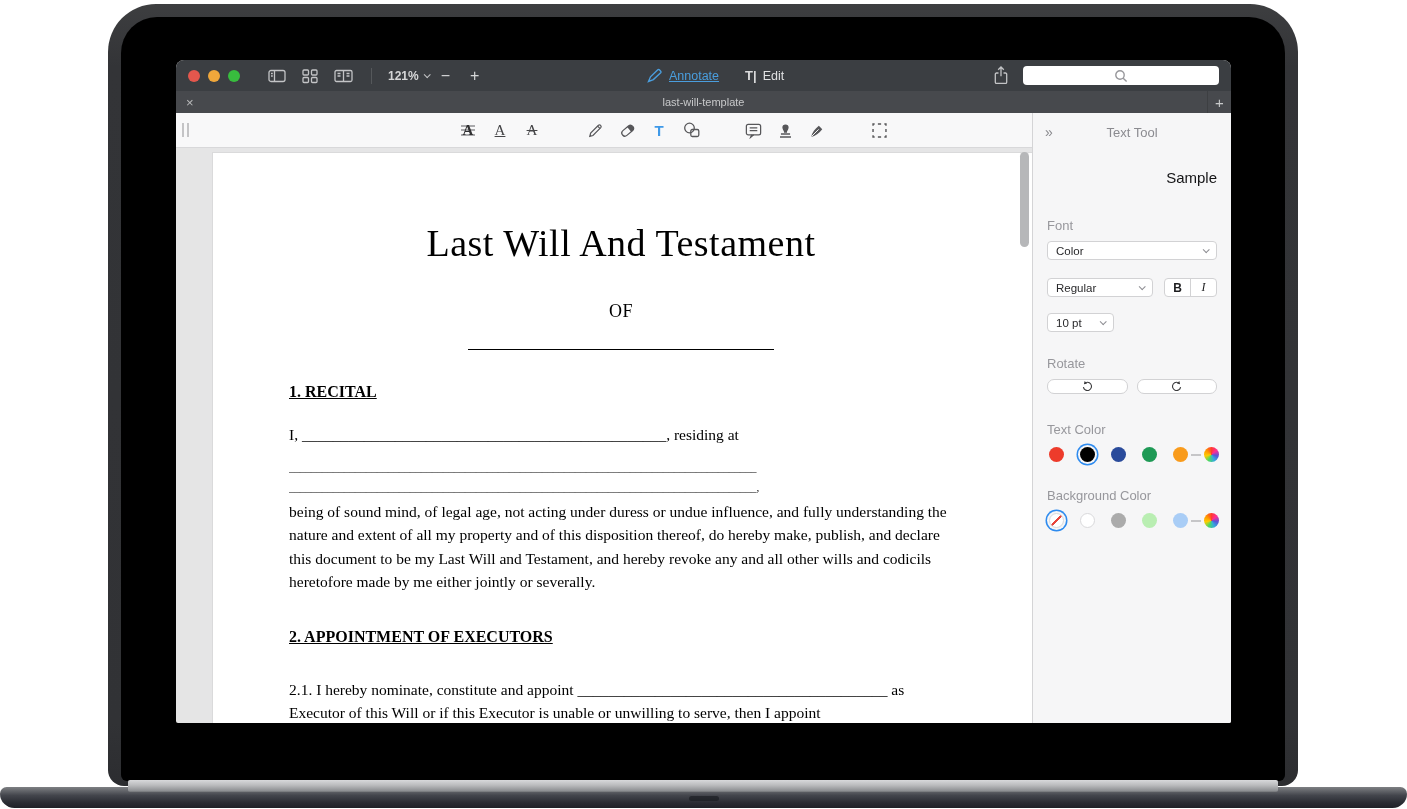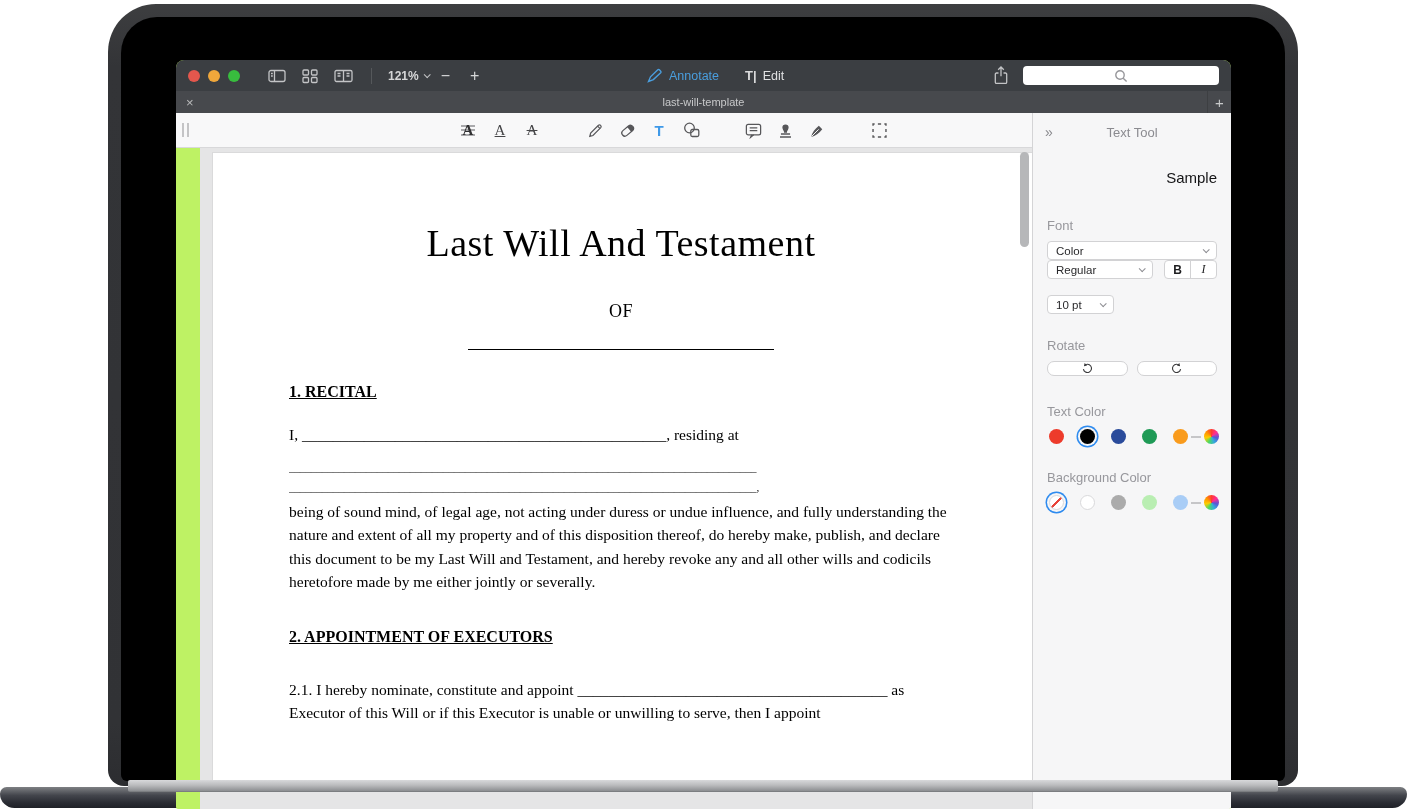--- a/index.html
+++ b/index.html
@@ -17,39 +17,39 @@
   .hinge { position:absolute; left:128px; top:780px; width:1150px; height:12px; z-index:3;
            background:linear-gradient(180deg,#d8d9db,#b9babc 45%,#8d8f92 90%,#6f7174);
            border-radius:2px; }
   .base { position:absolute; left:0; top:787px; width:1407px; height:21px; z-index:2;
           background:linear-gradient(180deg,#7e8083,#43454c 40%,#2a2c33 75%,#1f2127);
           border-radius:12px 12px 26px 26px; }
   .base-notch { position:absolute; left:50%; top:9px; width:30px; height:5px; margin-left:-15px;
                 background:#191b20; opacity:.65; border-radius:3px; }
 
   
-  .app { position:absolute; left:176px; top:60px; width:1055px; height:749px; z-index:3;
-         border-radius:8px 8px 2px 2px; overflow:hidden; background:#bef264;
+  .app { position:absolute; left:176px; top:60px; width:1055px; height:663px; z-index:3;
+         border-radius:8px 8px 2px 2px; overflow:hidden; background:#e5e5e5;
          display:flex; flex-direction:column; }
 
   
   .toolbar { position:relative; height:31px; flex:0 0 31px; background:#3b3e42;
              display:flex; align-items:center; padding:0 12px; }
   .tl { width:12px; height:12px; border-radius:50%; margin-right:8px; }
   .tl.red{ background:#e4574d; } .tl.yel{ background:#f0a73b; } .tl.grn{ background:#38bd3e; }
   .view-icons { display:flex; align-items:center; gap:16px; margin-left:20px; }
   .tb-sep { width:1px; height:16px; background:#55585b; margin-left:18px; }
   .zoom-group { display:flex; align-items:center; margin-left:16px; gap:4px; }
   .zoom-level { font-size:12px; color:#d6d7d8; font-weight:bold; display:flex; align-items:center; gap:5px; cursor:default; }
   .chev-sm { width:5px; height:5px; border-right:1.3px solid #c3c4c6; border-bottom:1.3px solid #c3c4c6;
              transform:rotate(45deg) translateY(-1px); display:inline-block; }
   .zbtn { font-size:16px; color:#d6d7d8; padding:0 8px; cursor:default; }
   .center-group { position:absolute; left:470px; top:0; height:31px; display:flex; align-items:center; gap:26px; }
   .mode-tab { display:flex; align-items:center; gap:6px; font-size:12.5px; }
-  .mode-tab.active { color:#4a9ede; }
+  .mode-tab.active { color:#4a9ede;text-decoration:underline; }
   .mode-tab.idle { color:#e0e1e2; }
   .edit-ticon { font-size:13px; color:#d9dadb; font-weight:bold; }
   .right-group { margin-left:auto; display:flex; align-items:center; gap:14px; }
   .searchfield { width:196px; height:19px; background:#fff; border-radius:4px;
                  display:flex; align-items:center; justify-content:center; }
 
   
   .tabbar { position:relative; height:22px; flex:0 0 22px; background:#47494d;
             display:flex; align-items:center; padding:0 10px; }
   .tab-close { color:#b9babb; font-size:13px; line-height:1; cursor:default; }
@@ -97,21 +97,21 @@
   .panel-head { position:relative; margin-top:12px; height:16px; }
   .collapse { position:absolute; left:-2px; top:-1px; color:#8a8a8e; font-size:14px; }
   .panel-title { text-align:center; font-size:13px; color:#8b8b90; }
   .sample { margin-top:28px; text-align:right; font-size:15px; color:#141416; }
   .plabel { margin-top:32px; font-size:13px; color:#97979c; }
   .select { margin-top:8px; height:19px; background:#fff; border:1px solid #d2d2d4; border-radius:4px;
             display:flex; align-items:center; justify-content:space-between; padding:0 8px;
             font-size:11.5px; color:#29292b; }
   .chev { width:5px; height:5px; border-right:1.3px solid #8e8e93; border-bottom:1.3px solid #8e8e93;
           transform:rotate(45deg) translateY(-1px); flex:0 0 auto; }
-  .row { display:flex; align-items:center;text-align:right; }
+  .row { display:flex; margin-top:18px; align-items:center;text-align:right; }
   .select.style-sel { margin-top:0; width:106px; }
   .bi-group { margin-left:auto; width:53px; height:19px; background:#fff; border:1px solid #d2d2d4;
               border-radius:4px; display:flex; }
   .bi { flex:1; display:flex; align-items:center; justify-content:center; font-size:12px; color:#1d1d1f; }
   .bi.b { font-weight:bold; border-right:1px solid #d2d2d4; }
   .bi.i { font-style:italic; font-family:"Liberation Serif", serif; }
   .select.size-sel { width:67px; margin-top:16px;text-align:center; }
   .plabel.rot { margin-top:24px; }
   .rot-row { display:flex; gap:9px; margin-top:8px; }
   .rot-btn { flex:1; height:15px; background:#fff; border:1px solid #d2d2d4; border-radius:7px;

